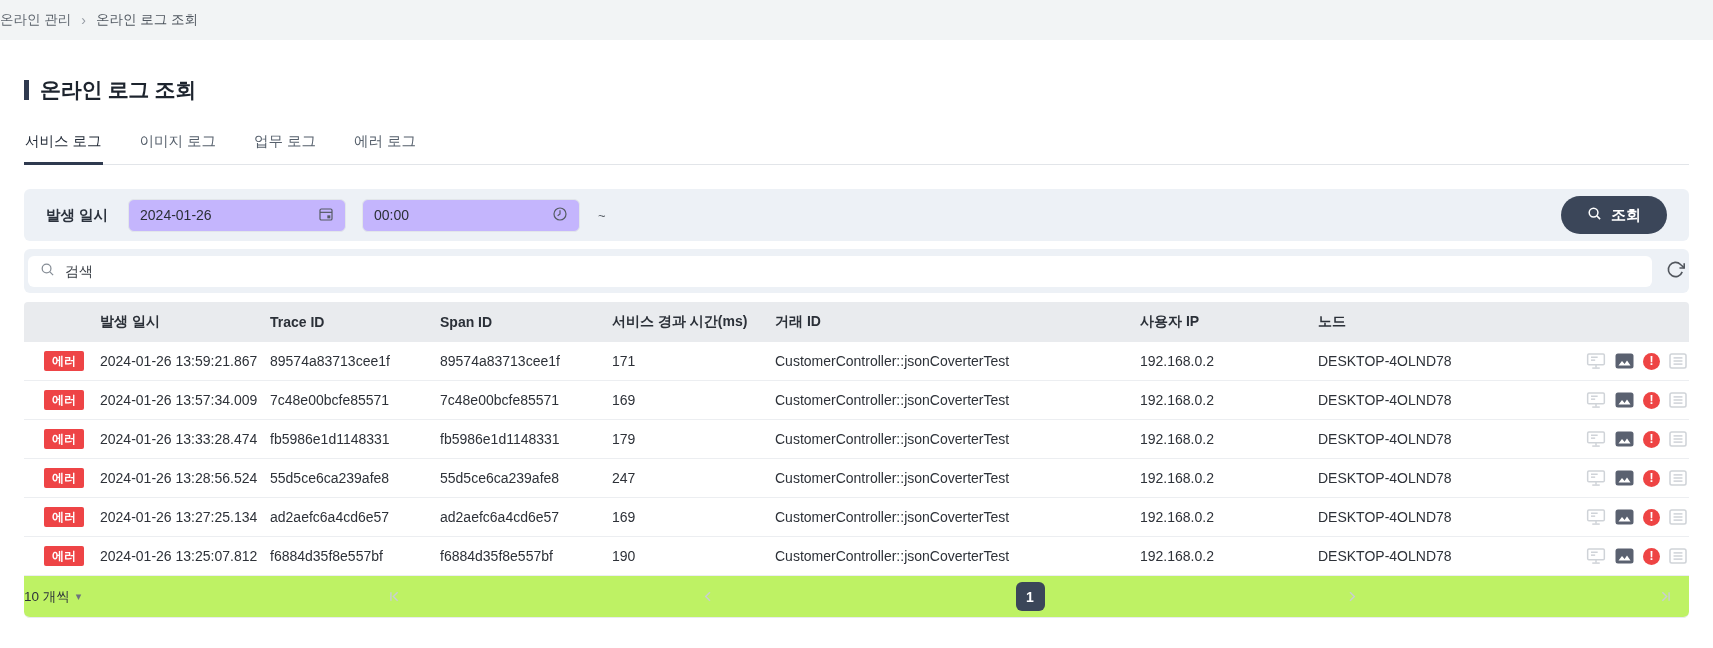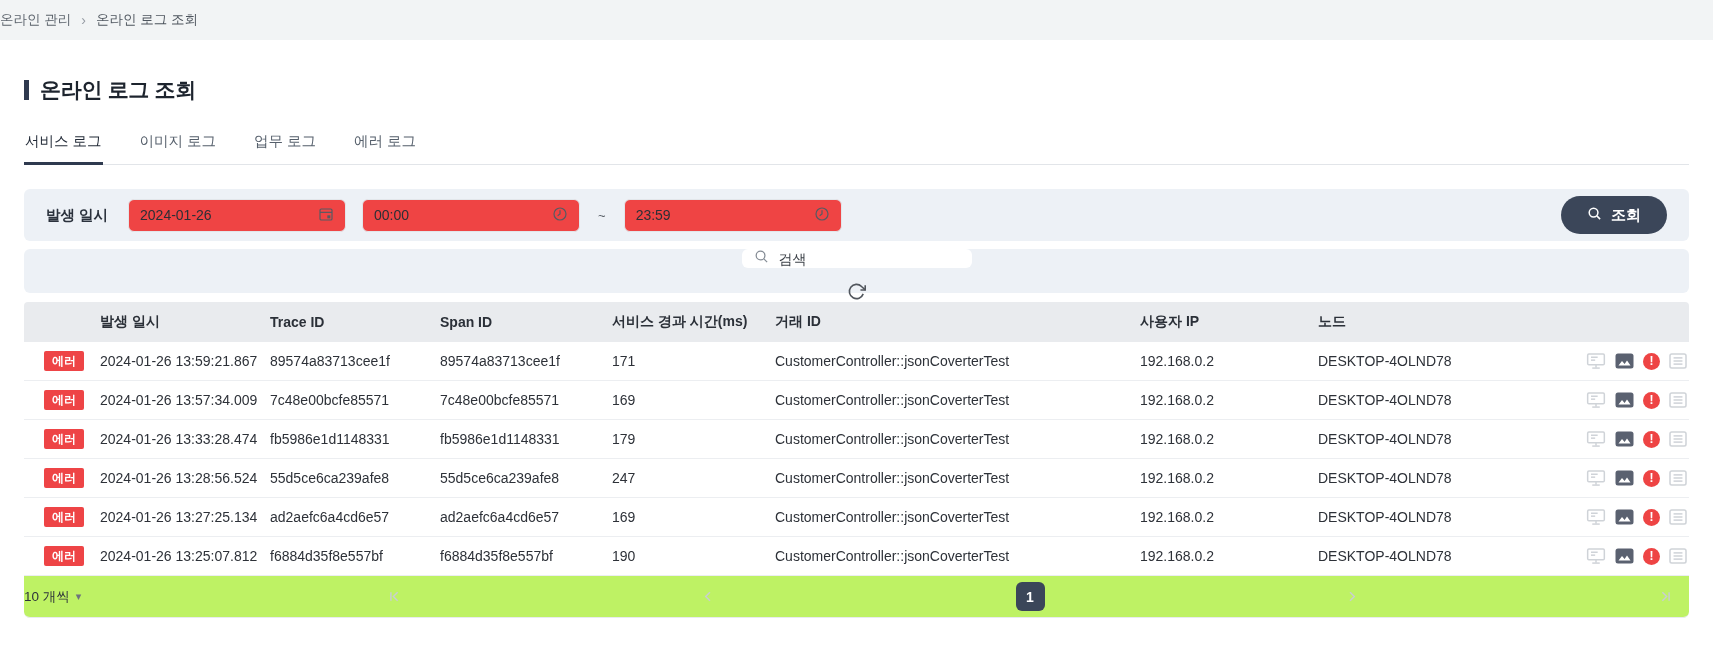--- a/index.html
+++ b/index.html
@@ -22,32 +22,32 @@
   
   .tabs { margin-top: 28px; display: flex; gap: 36px; border-bottom: 1px solid #e2e5e9; }
   .tab { font-size: 14.5px; color: #555f6b; padding: 0 1px 11px 1px; cursor: pointer;
     border-bottom: 3px solid transparent; margin-bottom: -1px; }
   .tab.active { color: #242c39; font-weight: 400; border-bottom-color: #2f3a4f; }
 
   
   .filter-bar { margin-top: 24px; background: #edf1f6; border-radius: 6px; height: 52px;
     display: flex; align-items: center; padding: 0 22px; gap: 16px; }
   .filter-label { font-size: 14.5px; font-weight: 700; color: #2b323d; margin-right: 4px; }
-  .input-box { height: 33px; background: #ef4444; border: 1px solid #e2e6ea; border-radius: 6px;
+  .input-box { height: 33px; background: #c4b5fd; border: 1px solid #e2e6ea; border-radius: 6px;
     display: flex; align-items: center; justify-content: space-between; padding: 0 11px;
     font-size: 14px; color: #2b2f36; width: 218px; cursor: text; }
   .tilde { color: #555c64; font-size: 13px; padding: 0 2px; }
   .filter-spacer { flex: 1; }
   .search-btn { height: 38px; padding: 12px 26px; border: none; border-radius: 19px; background: #3b4659;
     color: #fff; font-size: 15px; font-weight: 700; display: flex; align-items: center; gap: 9px;
     cursor: pointer; font-family: inherit; }
 
   
   .search-bar { margin-top: 8px; background: #edf1f6; border-radius: 6px; height: 44px;
-    display: flex; align-items: center; padding: 0 4px; gap: 14px; flex-direction: column; }
+    display: flex; align-items: center; padding: 0 4px; gap: 14px; }
   .search-input-wrap { flex: 1; height: 31px; background: #fff; border-radius: 6px;
     display: flex; align-items: center; padding: 0 12px; gap: 10px; }
   .search-input-wrap input { border: none; outline: none; flex: 1; font-size: 14px; color: #2d3138;
     font-family: inherit; background: transparent; }
   .search-input-wrap input::placeholder { color: #3a3f46; opacity: 1; }
   .refresh-btn { background: none; border: none; cursor: pointer; display: flex; align-items: center; padding: 0; }
 
   
   .log-table { margin-top: 9px; }
   .tr { display: grid;
@@ -114,29 +114,20 @@
     <div class="input-box">
       <span>00:00</span>
       <span class="icon">
         <svg width="16" height="16" viewBox="0 0 24 24" fill="none" stroke="#555b63" stroke-width="1.8">
           <circle cx="12" cy="12" r="9"></circle>
             <polyline points="12 6.5 12 12 8.5 14.5"></polyline>
         </svg>
       </span>
     </div>
     <span class="tilde">~</span>
-    <div class="input-box">
-      <span>23:59</span>
-      <span class="icon">
-        <svg width="16" height="16" viewBox="0 0 24 24" fill="none" stroke="#555b63" stroke-width="1.8">
-          <circle cx="12" cy="12" r="9"></circle>
-            <polyline points="12 6.5 12 12 8.5 14.5"></polyline>
-        </svg>
-      </span>
-    </div>
     <div class="filter-spacer"></div>
     <button class="search-btn">
       <span>
         <svg width="15" height="15" viewBox="0 0 24 24" fill="none" stroke="#ffffff" stroke-width="2.4">
           <circle cx="10.5" cy="10.5" r="7"></circle>
             <line x1="15.8" y1="15.8" x2="21" y2="21"></line>
         </svg>
       </span>
       <span>조회</span>
     </button>

